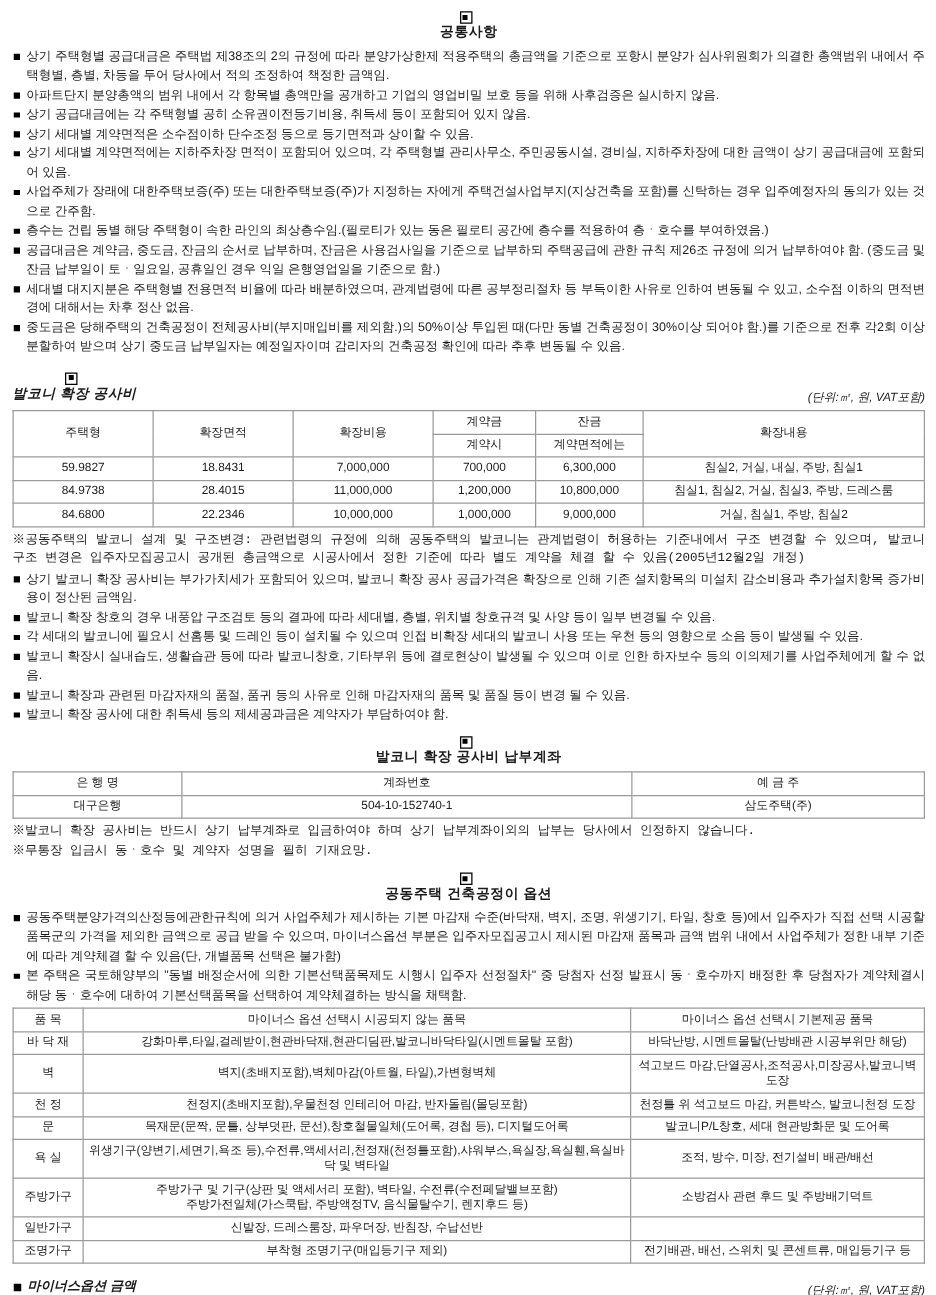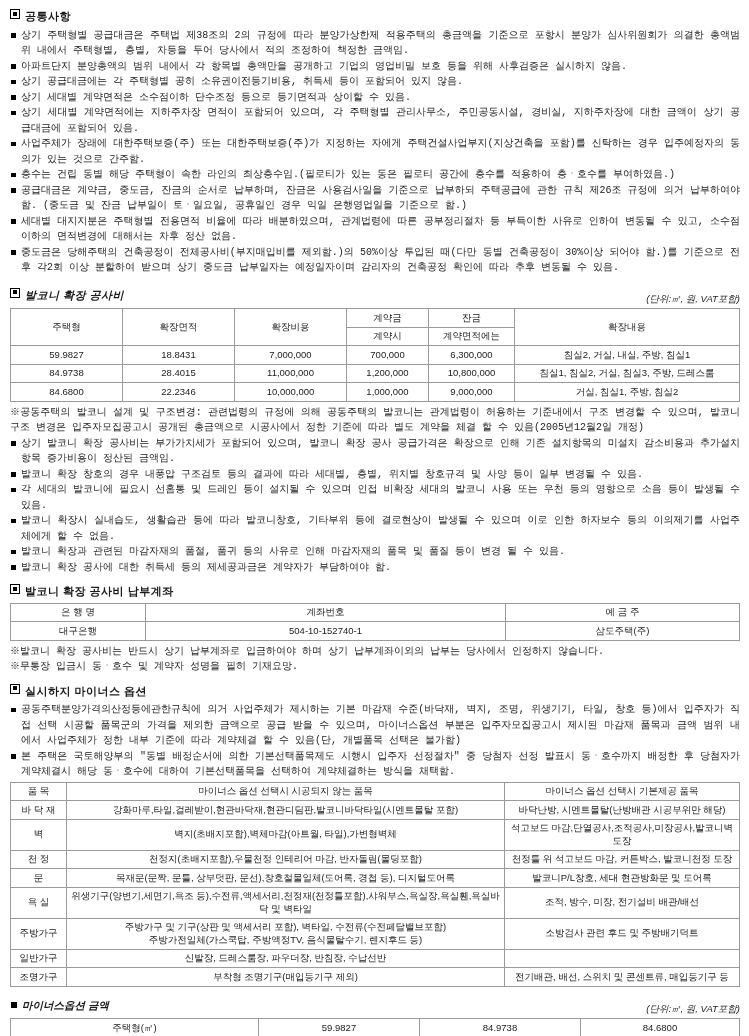--- a/index.html
+++ b/index.html
@@ -7,35 +7,35 @@
   .page {
     width:749px; height:1036px; overflow:hidden;
     background:#fff; color:#1b1b1b;
     font-family:"Liberation Sans","DejaVu Sans",sans-serif;
     font-size:10px; line-height:15.5px;
     padding:6px 9px 4px 10px;
   }
   .sec { margin-bottom:9px; }
 
   
-  .sec-h { display:flex; font-weight:bold; font-size:11px; margin:3px 0 3px 0; }
+  .sec-h { display:flex; align-items:center; font-weight:bold; font-size:11px; margin:3px 0 3px 0;flex-direction:column; }
   .sec-h .ttl { letter-spacing:0.5px; }
   .secmark { width:10px; height:10px; border:1.4px solid #000; display:inline-block; margin-right:5px; position:relative; flex:0 0 auto; }
   .secmark .inner { position:absolute; left:1.5px; top:1.5px; width:4px; height:4px; background:#000; }
   .sub-h { display:flex; align-items:center; font-weight:bold; font-size:10.5px; margin:2px 0 3px 0; }
   .sqmark { width:6px; height:6px; background:#000; display:inline-block; margin:0 5px 0 1px; flex:0 0 auto; }
   .hrow { display:flex; justify-content:space-between; align-items:flex-end;font-style:italic; }
   .unit { font-size:9.5px; font-weight:normal; color:#222; }
 
   
   ul.blist { list-style:none; }
   li.b { display:flex; margin:0; }
   li.b .bm { flex:0 0 11px; position:relative; }
   li.b .bm::before { content:""; position:absolute; left:1px; top:5.5px; width:4.5px; height:4.5px; background:#000; }
-  li.b .bt { flex:1; text-align:justify;font-family:Liberation Mono, monospace; }
+  li.b .bt { flex:1; text-align:justify; }
   .star { text-align:justify;font-family:Liberation Mono, monospace; }
 
   
   table.tbl { width:100%; border-collapse:collapse; table-layout:fixed; margin:2px 0 3px 0; }
   table.tbl th, table.tbl td {
     border:1px solid #9a9a9a; font-weight:normal;
     font-size:9.5px; line-height:12.5px; padding:2.5px 4px;
     text-align:center; vertical-align:middle; word-break:break-all;
   }
   td.left, th.left { text-align:left; }
@@ -241,21 +241,21 @@
 
         <div class="star">※무통장 입금시 동ㆍ호수 및 계약자 성명을 필히 기재요망.</div>
       </div>
   </div>
 
   <div class="sec">
     <div class="sec-h">
       <span class="secmark">
           <span class="inner"></span>
         </span>
-      <span class="ttl">실시하지 마이너스 옵션</span>
+      <span class="ttl">공동주택 건축공정이 옵션</span>
     </div>
     <ul class="blist">
 
         <li class="b">
           <span class="bm"></span>
           <span class="bt">공동주택분양가격의산정등에관한규칙에 의거 사업주체가 제시하는 기본 마감재 수준(바닥재, 벽지, 조명, 위생기기, 타일, 창호 등)에서 입주자가 직접 선택 시공할 품목군의 가격을 제외한 금액으로 공급 받을 수 있으며, 마이너스옵션 부분은 입주자모집공고시 제시된 마감재 품목과 금액 범위 내에서 사업주체가 정한 내부 기준에 따라 계약체결 할 수 있음(단, 개별품목 선택은 불가함)</span>
         </li>
 
         <li class="b">
           <span class="bm"></span>

